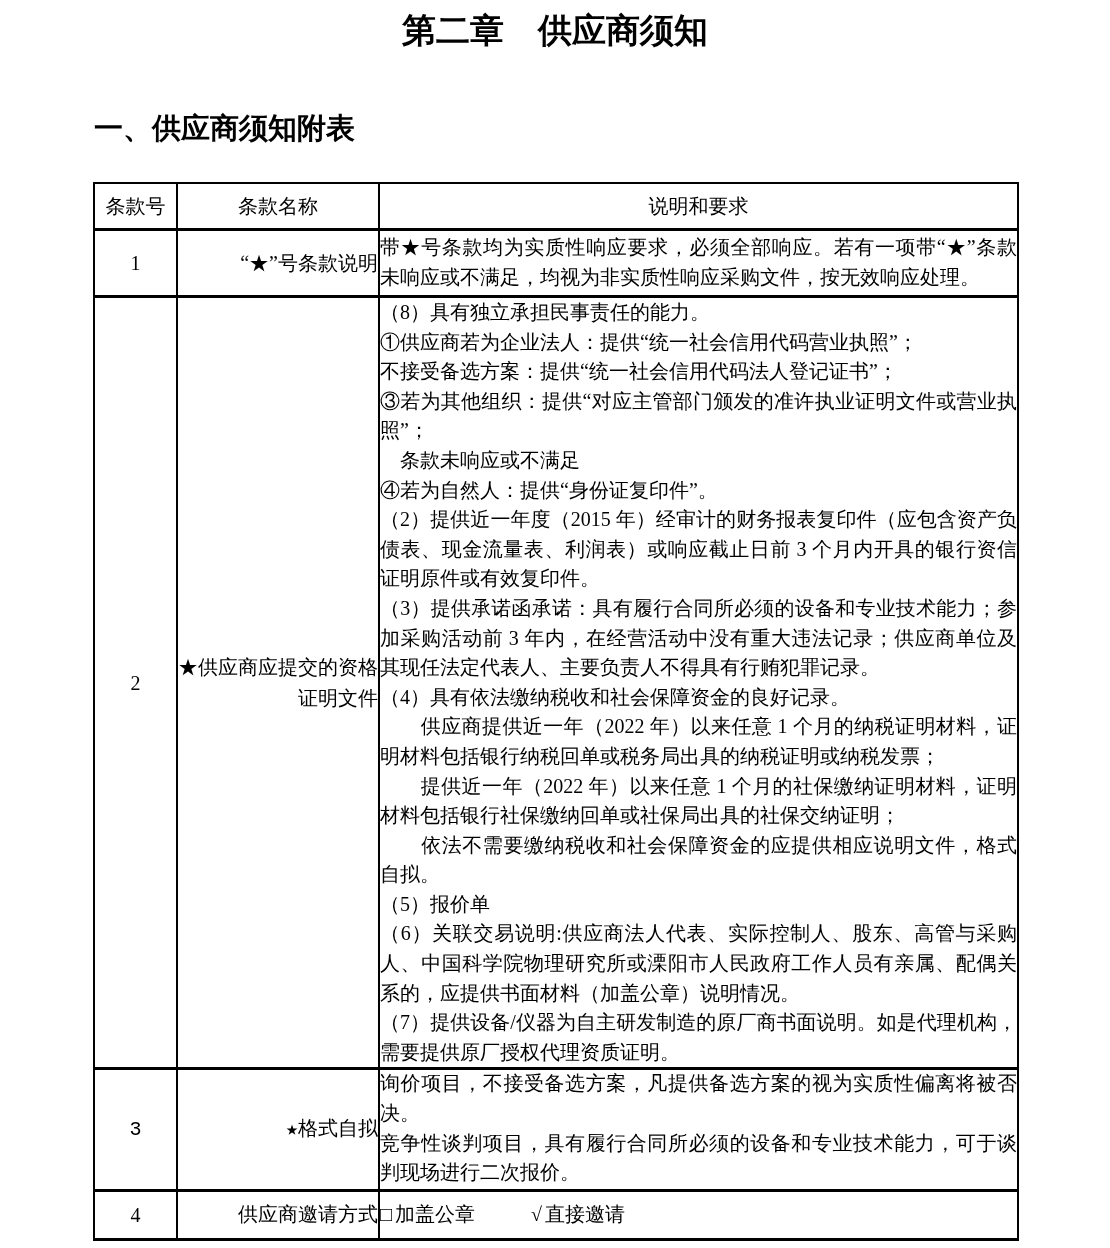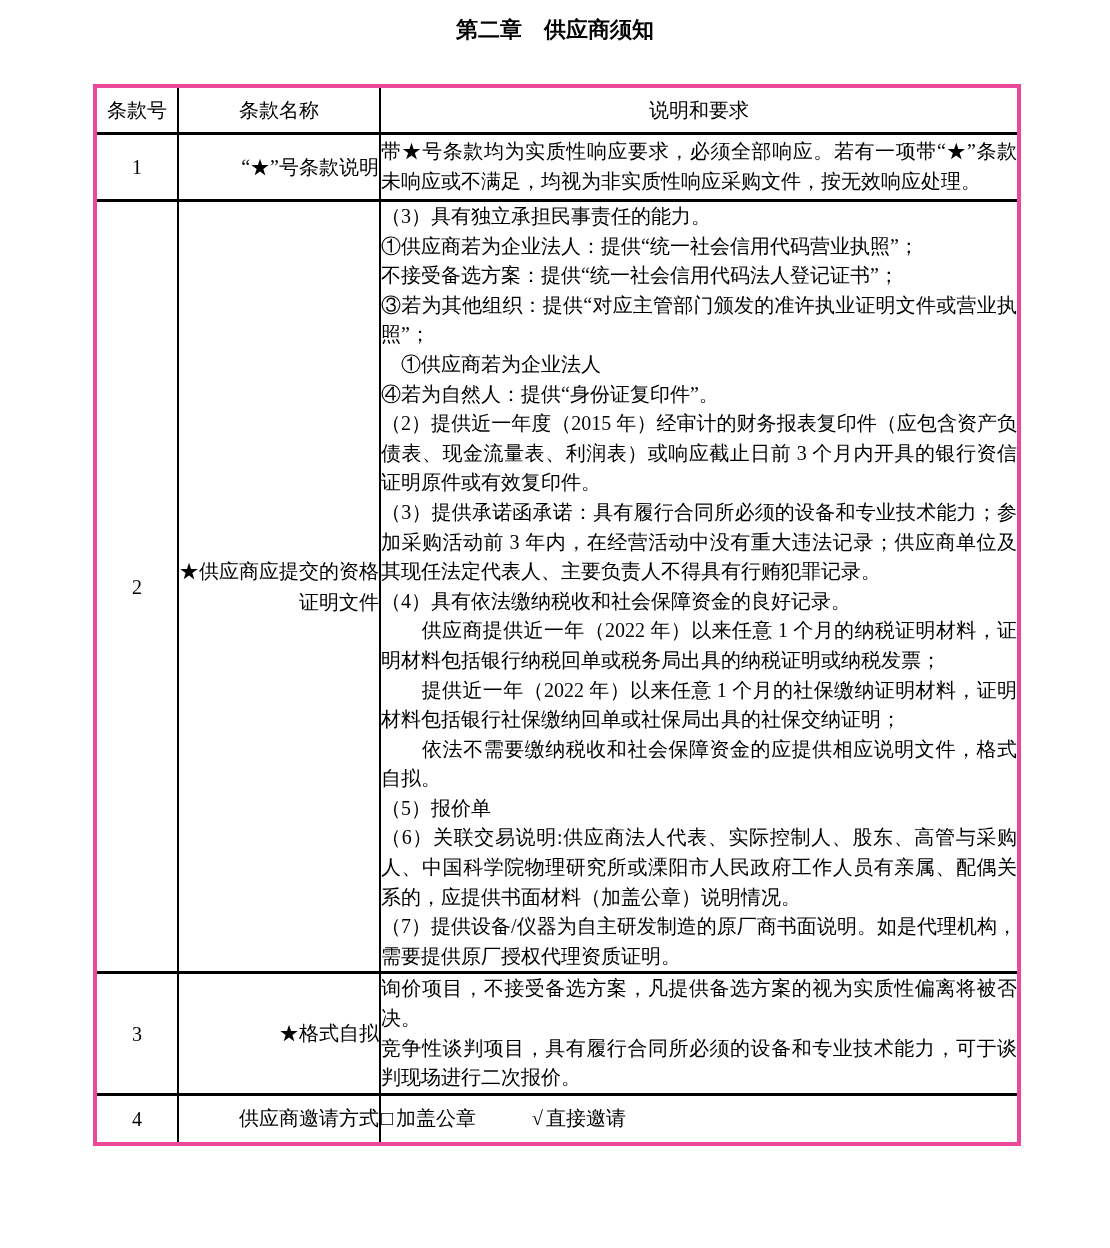--- a/index.html
+++ b/index.html
@@ -6,38 +6,38 @@
   body {
     width: 1110px; height: 1248px;
     background: #ffffff;
     color: #000000;
     font-family: "Liberation Serif", "DejaVu Serif", serif;
     overflow: hidden;
   }
   .chapter-title {
     font-family: "Liberation Sans", "DejaVu Sans", sans-serif;
     font-weight: bold;
-    font-size: 22px;
+    font-size: 34px;
     line-height: 34px;
     text-align: center;
     margin: 13px 0 0 0;
   }
   .section-heading {
     font-family: "Liberation Sans", "DejaVu Sans", sans-serif;
     font-weight: bold;
     font-size: 29px;
     line-height: 34px;
     margin: 64px 0 0 94px;
   }
   table.notice-table {
     margin: 37px 0 10px 93px;
     width: 924px;
     table-layout: fixed;
     border-collapse: collapse;
-    border: 4px solid #ec4899;
+    border: 2px solid #ec4899;
   }
   .notice-table th, .notice-table td {
     border: 2px solid #000;
     vertical-align: middle;
     padding: 0;
   }
   .notice-table th {
     border-bottom-width: 3px;
     height: 44px;
     font-weight: normal;
@@ -62,31 +62,32 @@
   .desc-cell {
     font-size: 20px;
     line-height: 29.6px;
     padding: 3px 5px;
   }
   .desc-cell p {
     margin: 0;
     text-align: justify;
   }
   tbody tr:nth-child(1) td { height: 64px; }
-  tbody tr:nth-child(3) td { height: 82px; }
+  tbody tr:nth-child(3) td { height: 82px; font-family: Liberation Mono, monospace; }
   tbody tr:nth-child(4) td { height: 46px; }
   .option { white-space: nowrap; }
   .option + .option { margin-left: 56px; }
   .option .mark { margin-right: 3px; }
 </style>
 </head>
 <body>
 
 <div class="doc">
   <h1 class="chapter-title">第二章　供应商须知</h1>
+  <h2 class="section-heading">一、供应商须知附表</h2>
 
   <table class="notice-table">
     <colgroup>
       <col style="width:83px">
       <col style="width:202px">
       <col style="width:639px">
     </colgroup>
     <thead>
       <tr>
         <th>条款号</th>
@@ -99,25 +100,25 @@
           <td class="num-cell">1</td>
           <td class="name-cell">“★”号条款说明</td>
           <td class="desc-cell">
             <p>带★号条款均为实质性响应要求，必须全部响应。若有一项带“★”条款未响应或不满足，均视为非实质性响应采购文件，按无效响应处理。</p>
           </td>
         </tr>
         <tr>
           <td class="num-cell">2</td>
           <td class="name-cell">★供应商应提交的资格证明文件</td>
           <td class="desc-cell">
-            <p>（3）具有独立承担民事责任的能力。</p>
+            <p>（8）具有独立承担民事责任的能力。</p>
             <p>①供应商若为企业法人：提供“统一社会信用代码营业执照”；</p>
             <p>不接受备选方案：提供“统一社会信用代码法人登记证书”；</p>
             <p>③若为其他组织：提供“对应主管部门颁发的准许执业证明文件或营业执照”；</p>
-            <p>　①供应商若为企业法人</p>
+            <p>　条款未响应或不满足</p>
             <p>④若为自然人：提供“身份证复印件”。</p>
             <p>（2）提供近一年度（2015 年）经审计的财务报表复印件（应包含资产负债表、现金流量表、利润表）或响应截止日前 3 个月内开具的银行资信证明原件或有效复印件。</p>
             <p>（3）提供承诺函承诺：具有履行合同所必须的设备和专业技术能力；参加采购活动前 3 年内，在经营活动中没有重大违法记录；供应商单位及其现任法定代表人、主要负责人不得具有行贿犯罪记录。</p>
             <p>（4）具有依法缴纳税收和社会保障资金的良好记录。</p>
             <p>　　供应商提供近一年（2022 年）以来任意 1 个月的纳税证明材料，证明材料包括银行纳税回单或税务局出具的纳税证明或纳税发票；</p>
             <p>　　提供近一年（2022 年）以来任意 1 个月的社保缴纳证明材料，证明材料包括银行社保缴纳回单或社保局出具的社保交纳证明；</p>
             <p>　　依法不需要缴纳税收和社会保障资金的应提供相应说明文件，格式自拟。</p>
             <p>（5）报价单</p>
             <p>（6）关联交易说明:供应商法人代表、实际控制人、股东、高管与采购人、中国科学院物理研究所或溧阳市人民政府工作人员有亲属、配偶关系的，应提供书面材料（加盖公章）说明情况。</p>
             <p>（7）提供设备/仪器为自主研发制造的原厂商书面说明。如是代理机构，需要提供原厂授权代理资质证明。</p>

